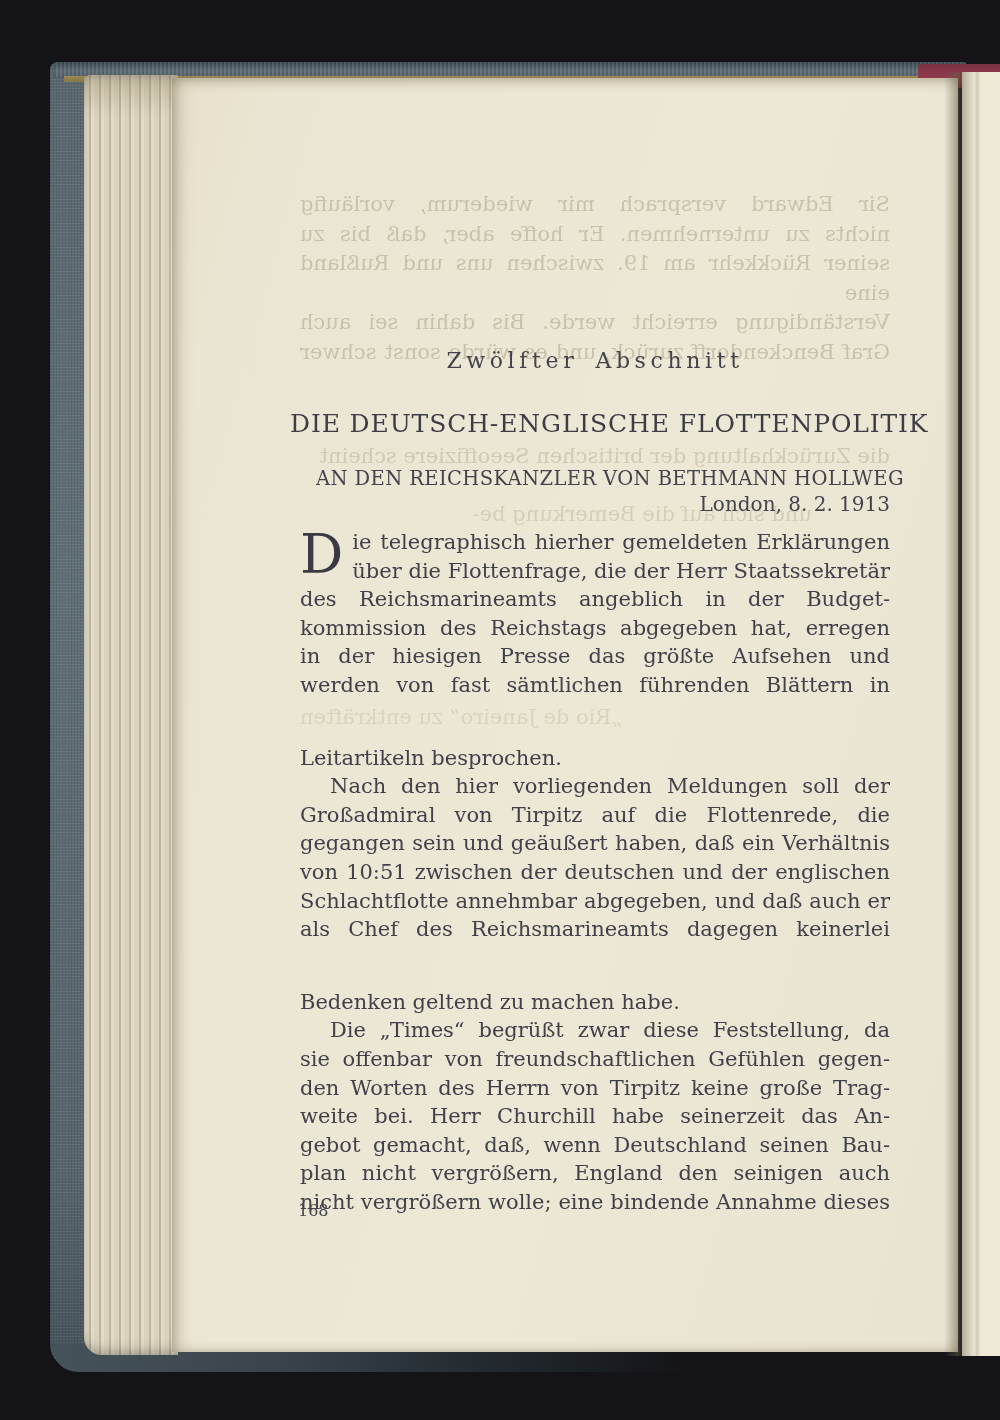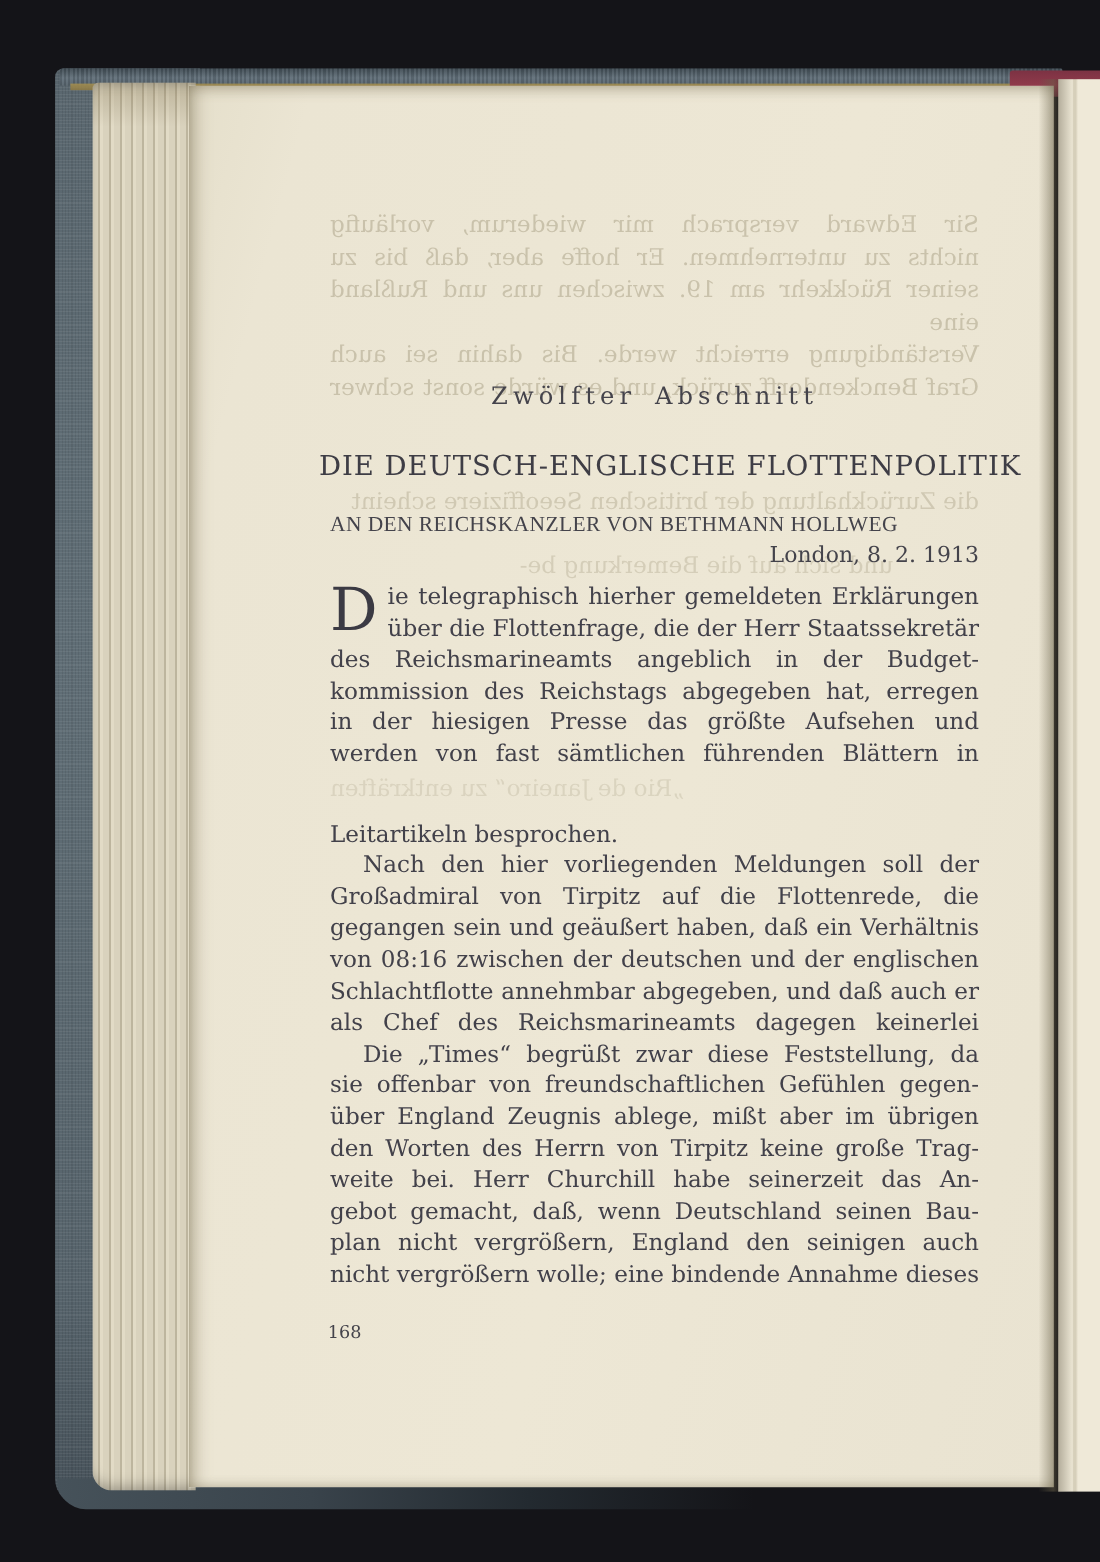--- a/index.html
+++ b/index.html
@@ -70,22 +70,22 @@
     position:absolute;left:0;top:270px;width:100%;
     text-align:center;font-size:22px;letter-spacing:0.21em;word-spacing:0.25em;
     color:#44434b;
   }
   .book-title{
     position:absolute;left:-10px;top:331px;width:610px;
     text-align:center;font-size:25px;letter-spacing:0.035em;
     color:#3e3d45;white-space:nowrap;
   }
   .recipient{
-    position:absolute;left:0;top:389px;width:100%;
-    font-size:19.5px;letter-spacing:0.02em;color:#44434b;white-space:nowrap;font-family:Liberation Serif, serif;
+    position:absolute;left:16px;top:389px;width:100%;
+    font-size:19.5px;letter-spacing:0.02em;color:#44434b;white-space:nowrap;
   }
   .dateline{
     position:absolute;left:0;top:414px;width:100%;
     text-align:right;font-size:20px;color:#44434b;
   }
   .paragraphs{position:absolute;left:0;top:450px;width:100%;font-size:21px;}
   .para{margin:0;}
   .tline{
     text-align:justify;text-align-last:justify;
     line-height:28.6px;min-height:28.6px;white-space:normal;
@@ -150,28 +150,28 @@
             <div class="tline">des Reichsmarineamts angeblich in der Budget-</div>
             <div class="tline">kommission des Reichstags abgegeben hat, erregen</div>
             <div class="tline">in der hiesigen Presse das größte Aufsehen und</div>
             <div class="tline">werden von fast sämtlichen führenden Blättern in</div>
             <div class="tline lastline">Leitartikeln besprochen.</div>
           </div>
           <div class="para">
             <div class="tline indent">Nach den hier vorliegenden Meldungen soll der</div>
             <div class="tline">Großadmiral von Tirpitz auf die Flottenrede, die</div>
             <div class="tline">gegangen sein und geäußert haben, daß ein Verhältnis</div>
-            <div class="tline">von 08:16 zwischen der deutschen und der englischen</div>
+            <div class="tline">von 10:51 zwischen der deutschen und der englischen</div>
             <div class="tline">Schlachtflotte annehmbar abgegeben, und daß auch er</div>
             <div class="tline">als Chef des Reichsmarineamts dagegen keinerlei</div>
+            <div class="tline lastline">Bedenken geltend zu machen habe.</div>
           </div>
           <div class="para">
             <div class="tline indent">Die „Times“ begrüßt zwar diese Feststellung, da</div>
             <div class="tline">sie offenbar von freundschaftlichen Gefühlen gegen-</div>
-            <div class="tline">über England Zeugnis ablege, mißt aber im übrigen</div>
             <div class="tline">den Worten des Herrn von Tirpitz keine große Trag-</div>
             <div class="tline">weite bei. Herr Churchill habe seinerzeit das An-</div>
             <div class="tline">gebot gemacht, daß, wenn Deutschland seinen Bau-</div>
             <div class="tline">plan nicht vergrößern, England den seinigen auch</div>
             <div class="tline">nicht vergrößern wolle; eine bindende Annahme dieses</div>
           </div>
         </div>
     </div>
 
     <div class="page-number">168</div>

